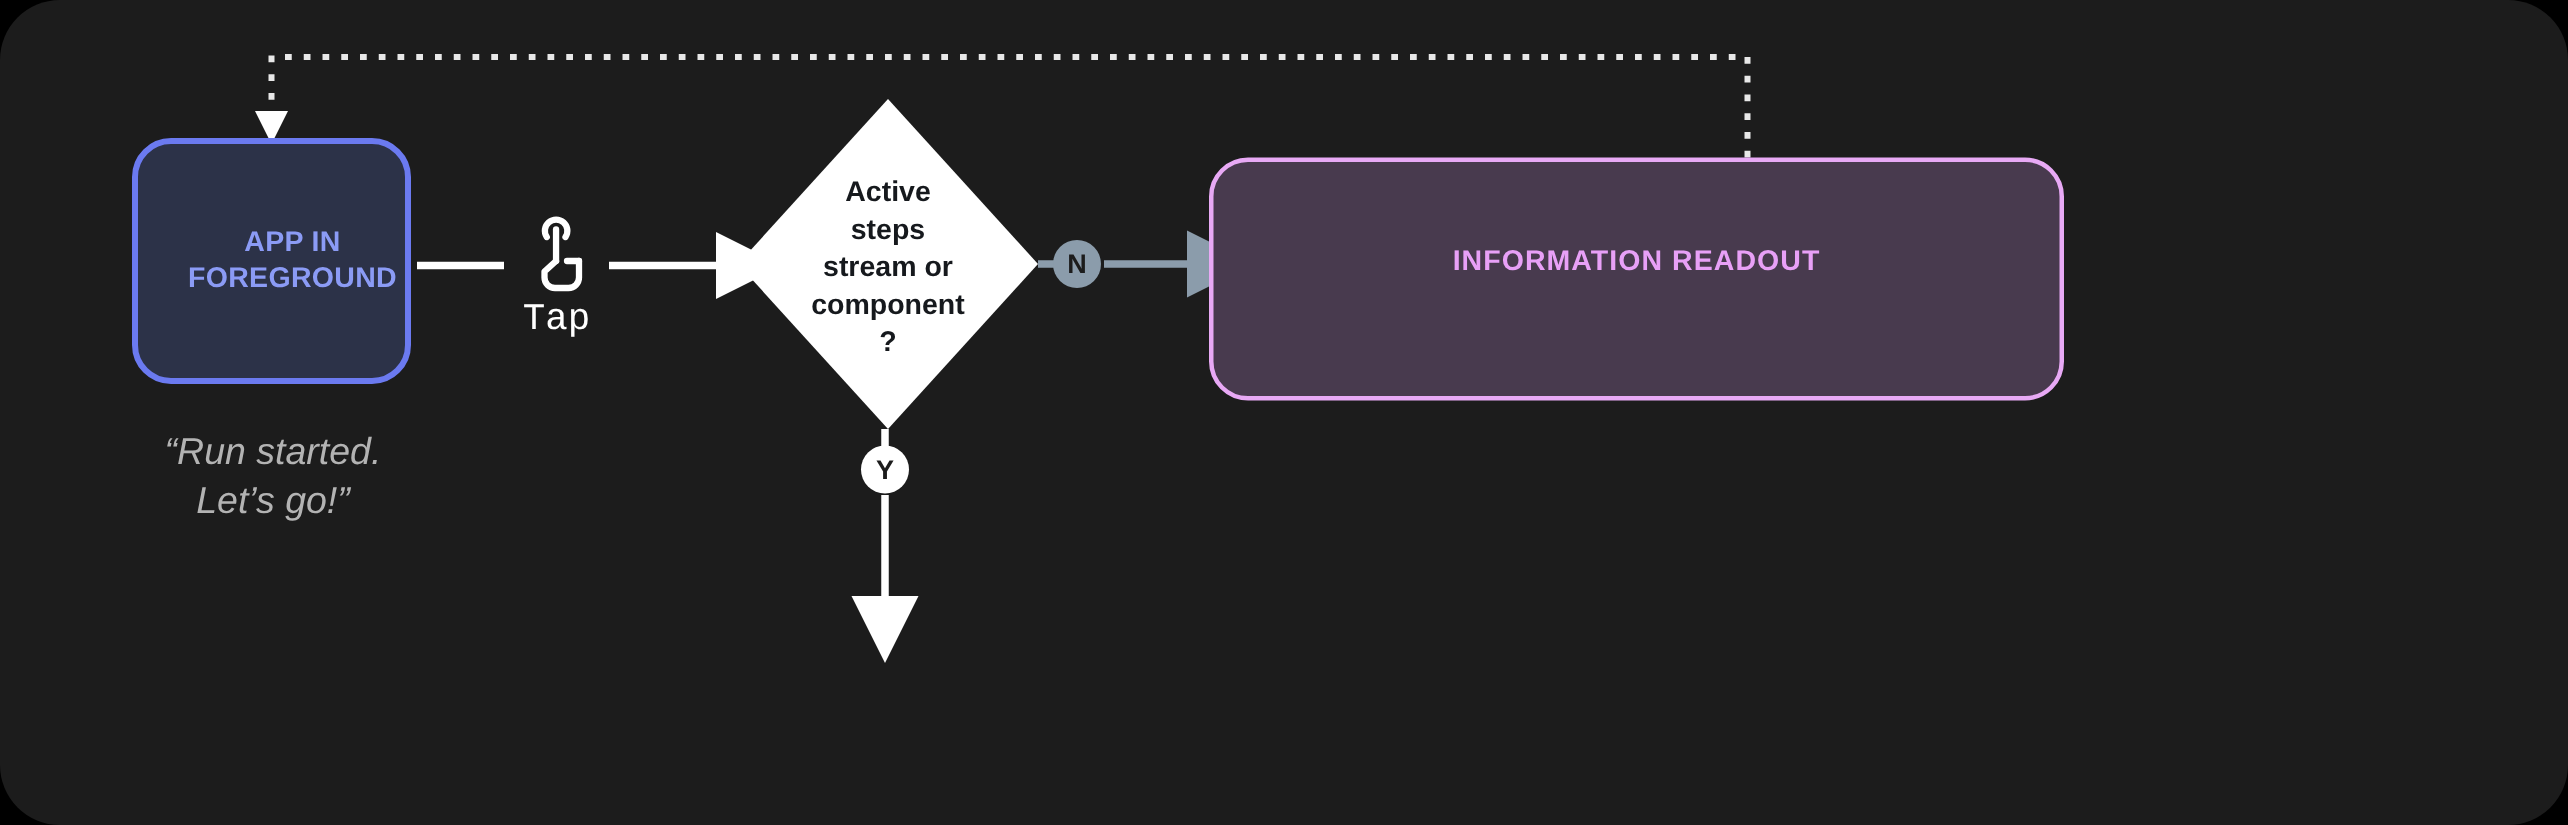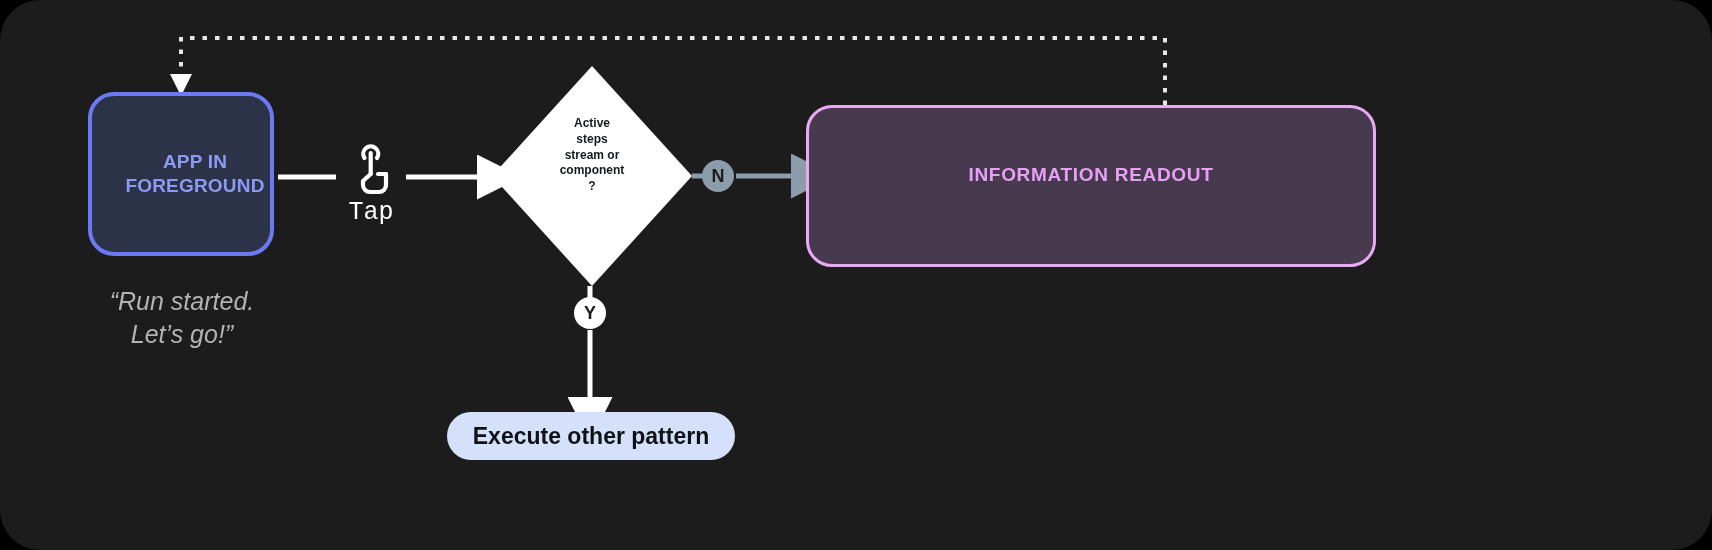--- a/index.html
+++ b/index.html
@@ -112,21 +112,21 @@
     background: #ffffff;
     clip-path: polygon(50% 0%, 100% 50%, 50% 100%, 0% 50%);
   }
   #decision .dtext {
     position: absolute;
     left: 22px;
     top: 50px;
     width: 156px;
     text-align: center;
     color: #16191d;
-    font-size: 12px;
+    font-size: 19px;
     font-weight: bold;
     line-height: 1.32;
   }
 
   
   .badge {
     position: absolute;
     width: 32px;
     height: 32px;
     border-radius: 50%;
@@ -273,16 +273,15 @@
       </div>
     </div>
 
     <div class="badge" id="badge-n">N</div>
     <div class="badge" id="badge-y">Y</div>
 
     <div id="readout">
       <div class="rd-title">INFORMATION READOUT</div>
     </div>
 
-    <div id="exec-pill">Execute other pattern</div>
 
   </div>
 </div>
 
 </body></html>

